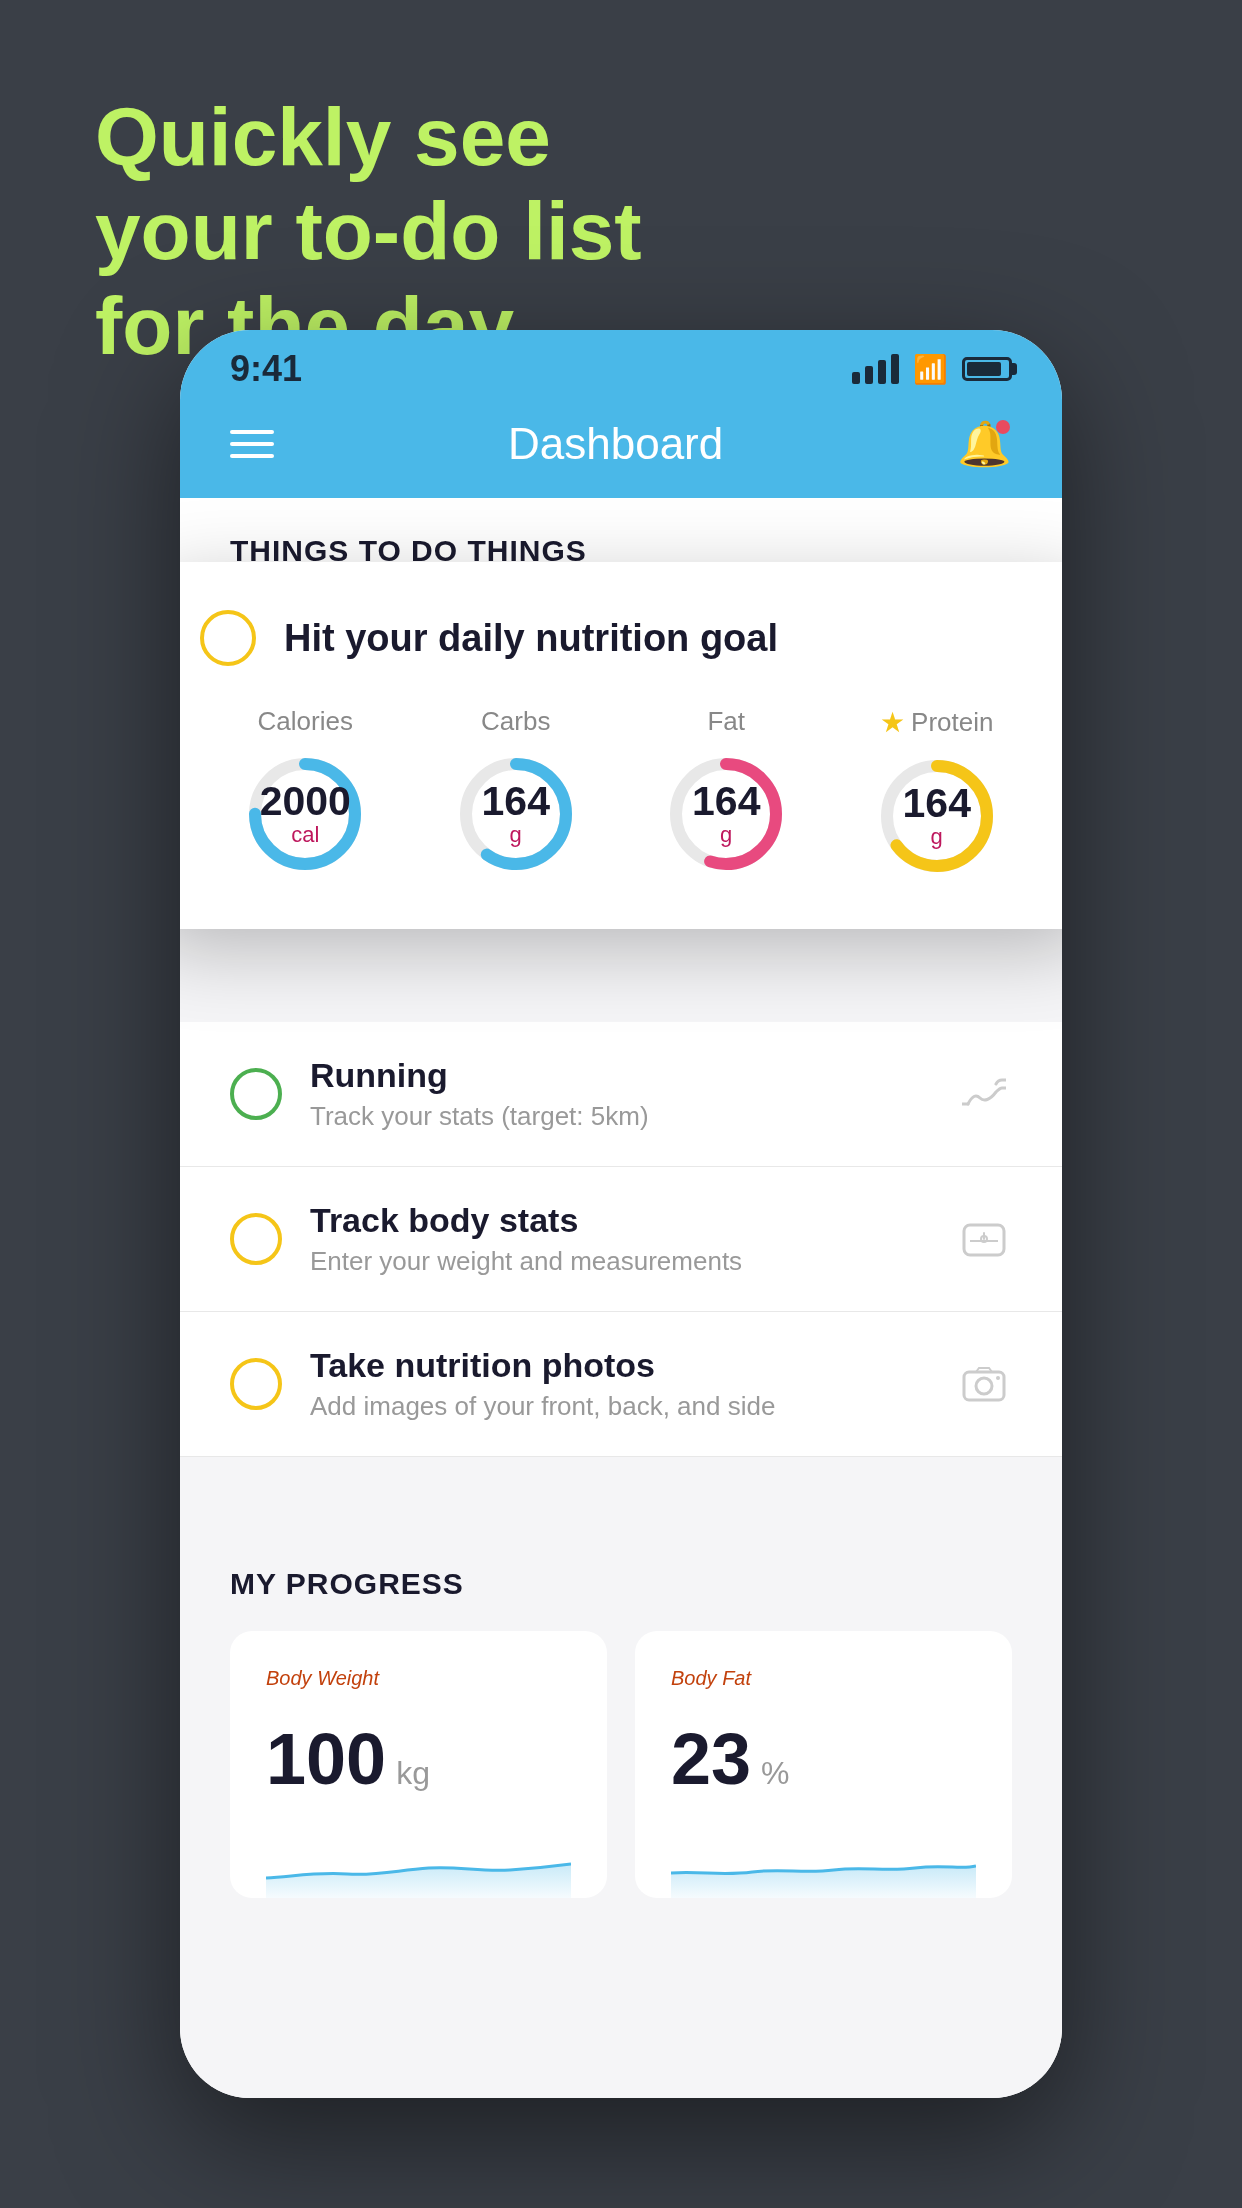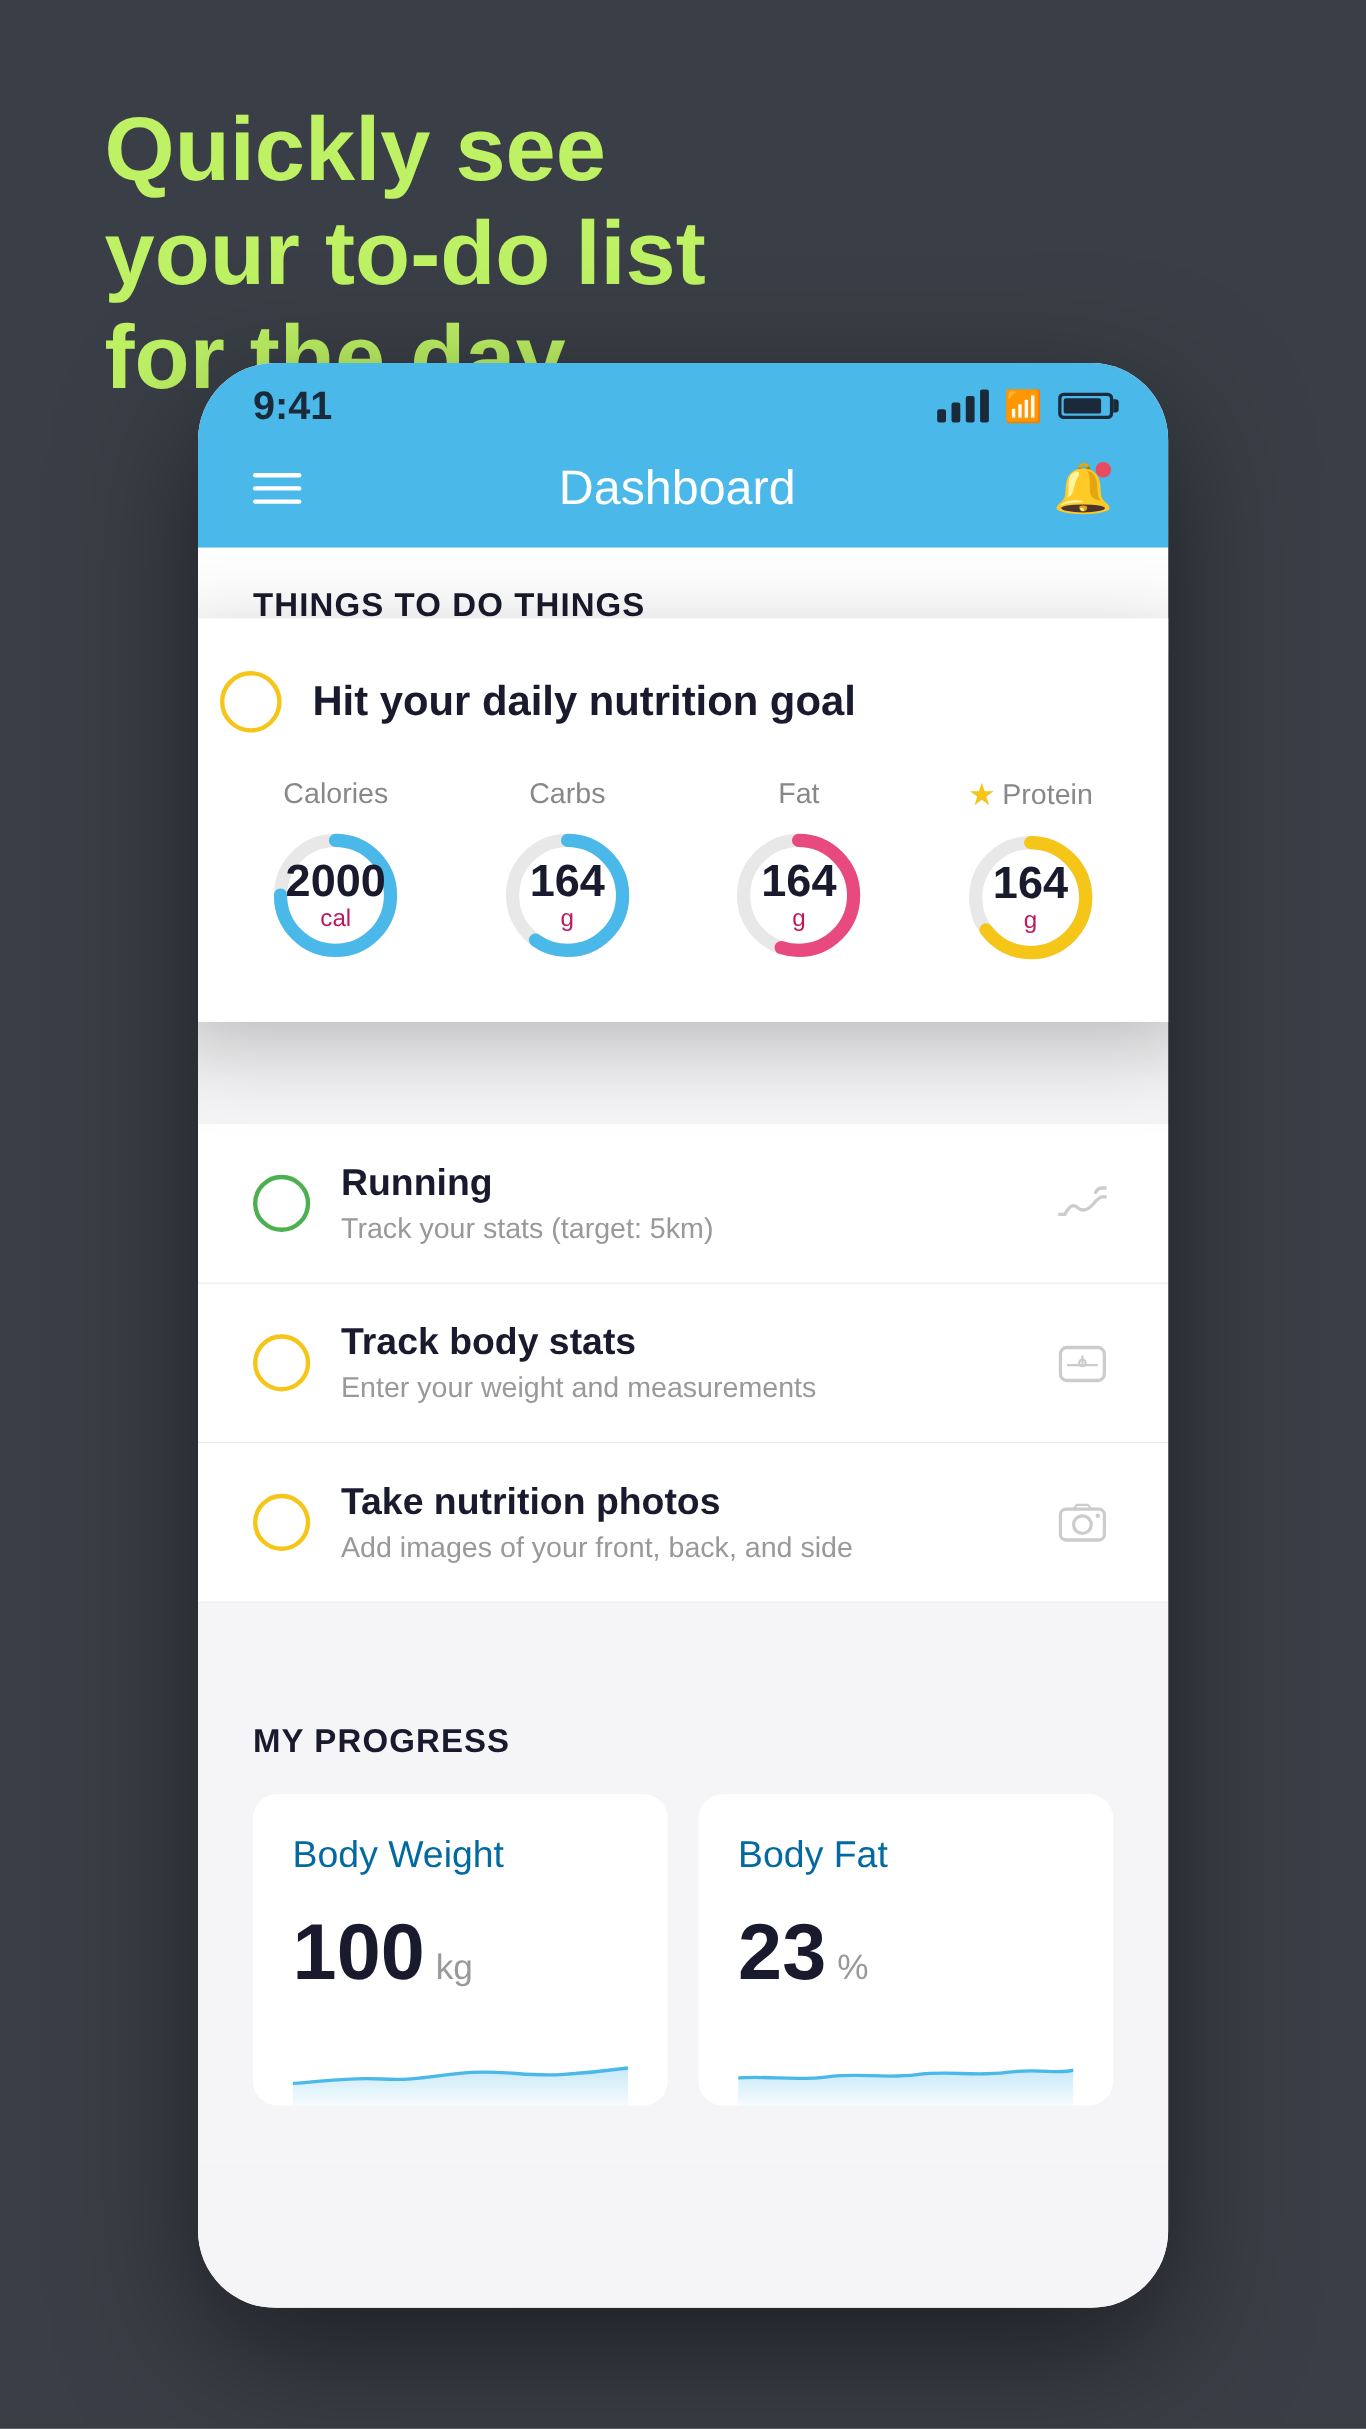--- a/index.html
+++ b/index.html
@@ -312,24 +312,25 @@
       gap: 28px;
     }
     .progress-card {
       flex: 1;
       background: white;
       border-radius: 22px;
       padding: 36px 36px 0;
       overflow: hidden;
     }
     .progress-card-title {
-      font-size: 34px;
-      color: #0369a1;
+      font-size: 20px;
+      color: #c2410c;
       font-weight: 500;
       margin-bottom: 28px;
+      font-style: italic;
     }
     .progress-value {
       display: flex;
       align-items: baseline;
       gap: 10px;
       margin-bottom: 28px;
     }
     .progress-number {
       font-size: 72px;
       font-weight: 800;

